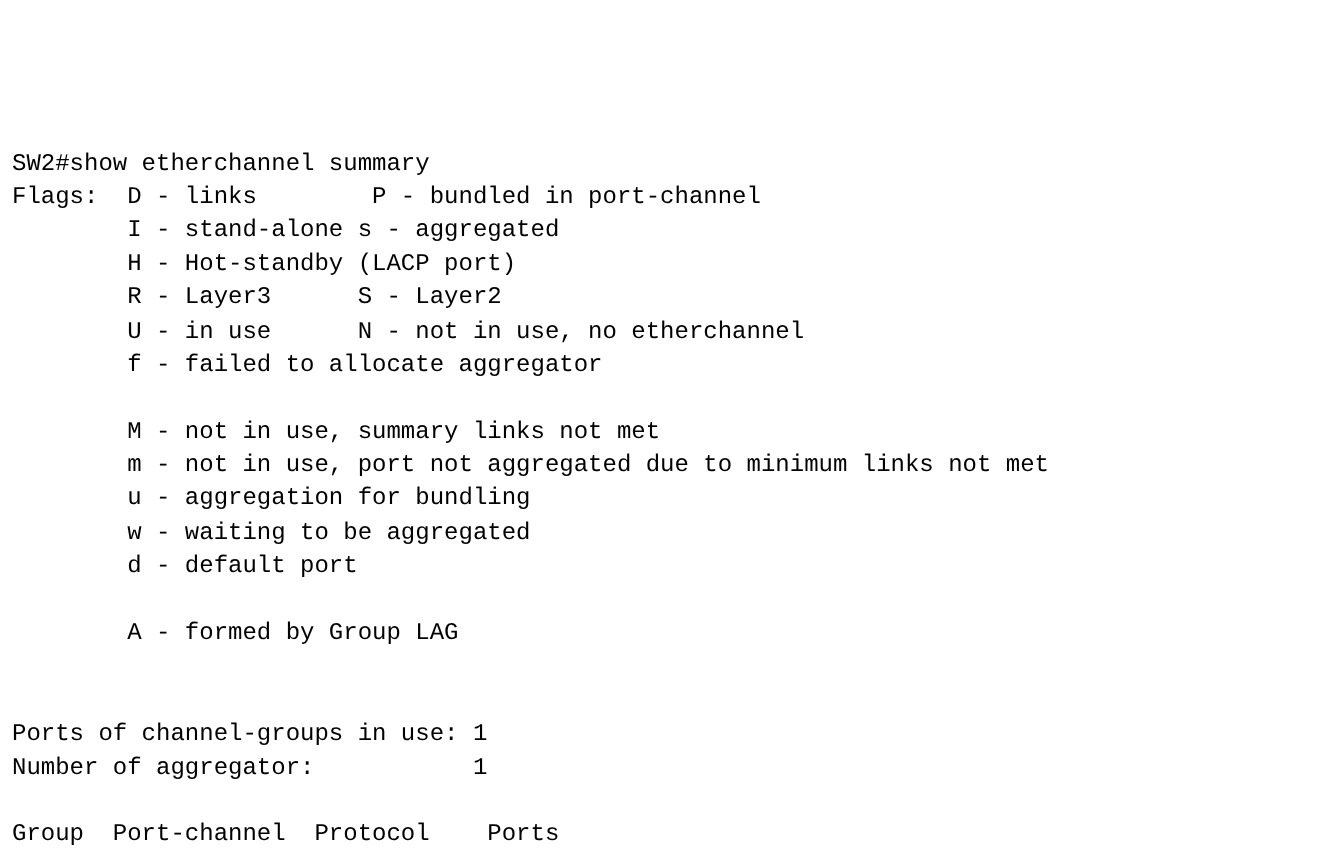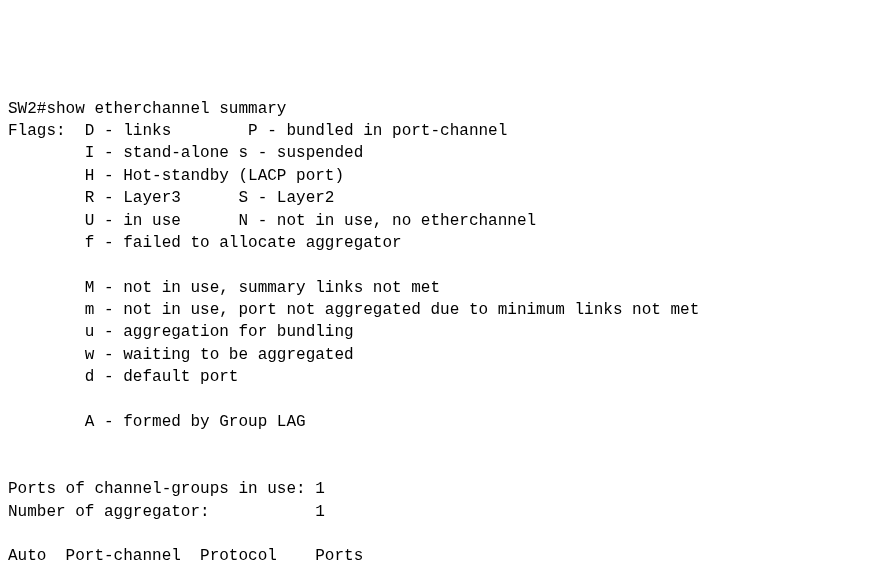--- a/index.html
+++ b/index.html
@@ -15,38 +15,38 @@
       display: block;
     }
   </style>
 </head>
 <body>
 
 
 
 <div class="terminal"><span>SW2#</span><span>show etherchannel summary</span>
 <span>Flags:  </span><span>D - links        P - bundled in port-channel</span>
-        <span>I - stand-alone s - suspended</span>
+        <span>I - stand-alone s - aggregated</span>
         <span>H - Hot-standby (LACP port)</span>
         <span>R - Layer3      S - Layer2</span>
         <span>U - in use      N - not in use, no etherchannel</span>
         <span>f - failed to allocate aggregator</span>
 <span></span>
         <span>M - not in use, summary links not met</span>
         <span>m - not in use, port not aggregated due to minimum links not met</span>
         <span>u - aggregation for bundling</span>
         <span>w - waiting to be aggregated</span>
         <span>d - default port</span>
 <span></span>
         <span>A - formed by Group LAG</span>
 
 
 <span>Ports of channel-groups in use: </span><span>1</span>
 <span>Number of aggregator:           </span><span>1</span>
 
-<span>Auto  Port-channel  Protocol    Ports</span>
+<span>Group  Port-channel  Protocol    Ports</span>
 <span>------+-------------+-----------+-----------------------------------------------</span>
                    
 
 </div>
 
 
 
 
 </body></html>

